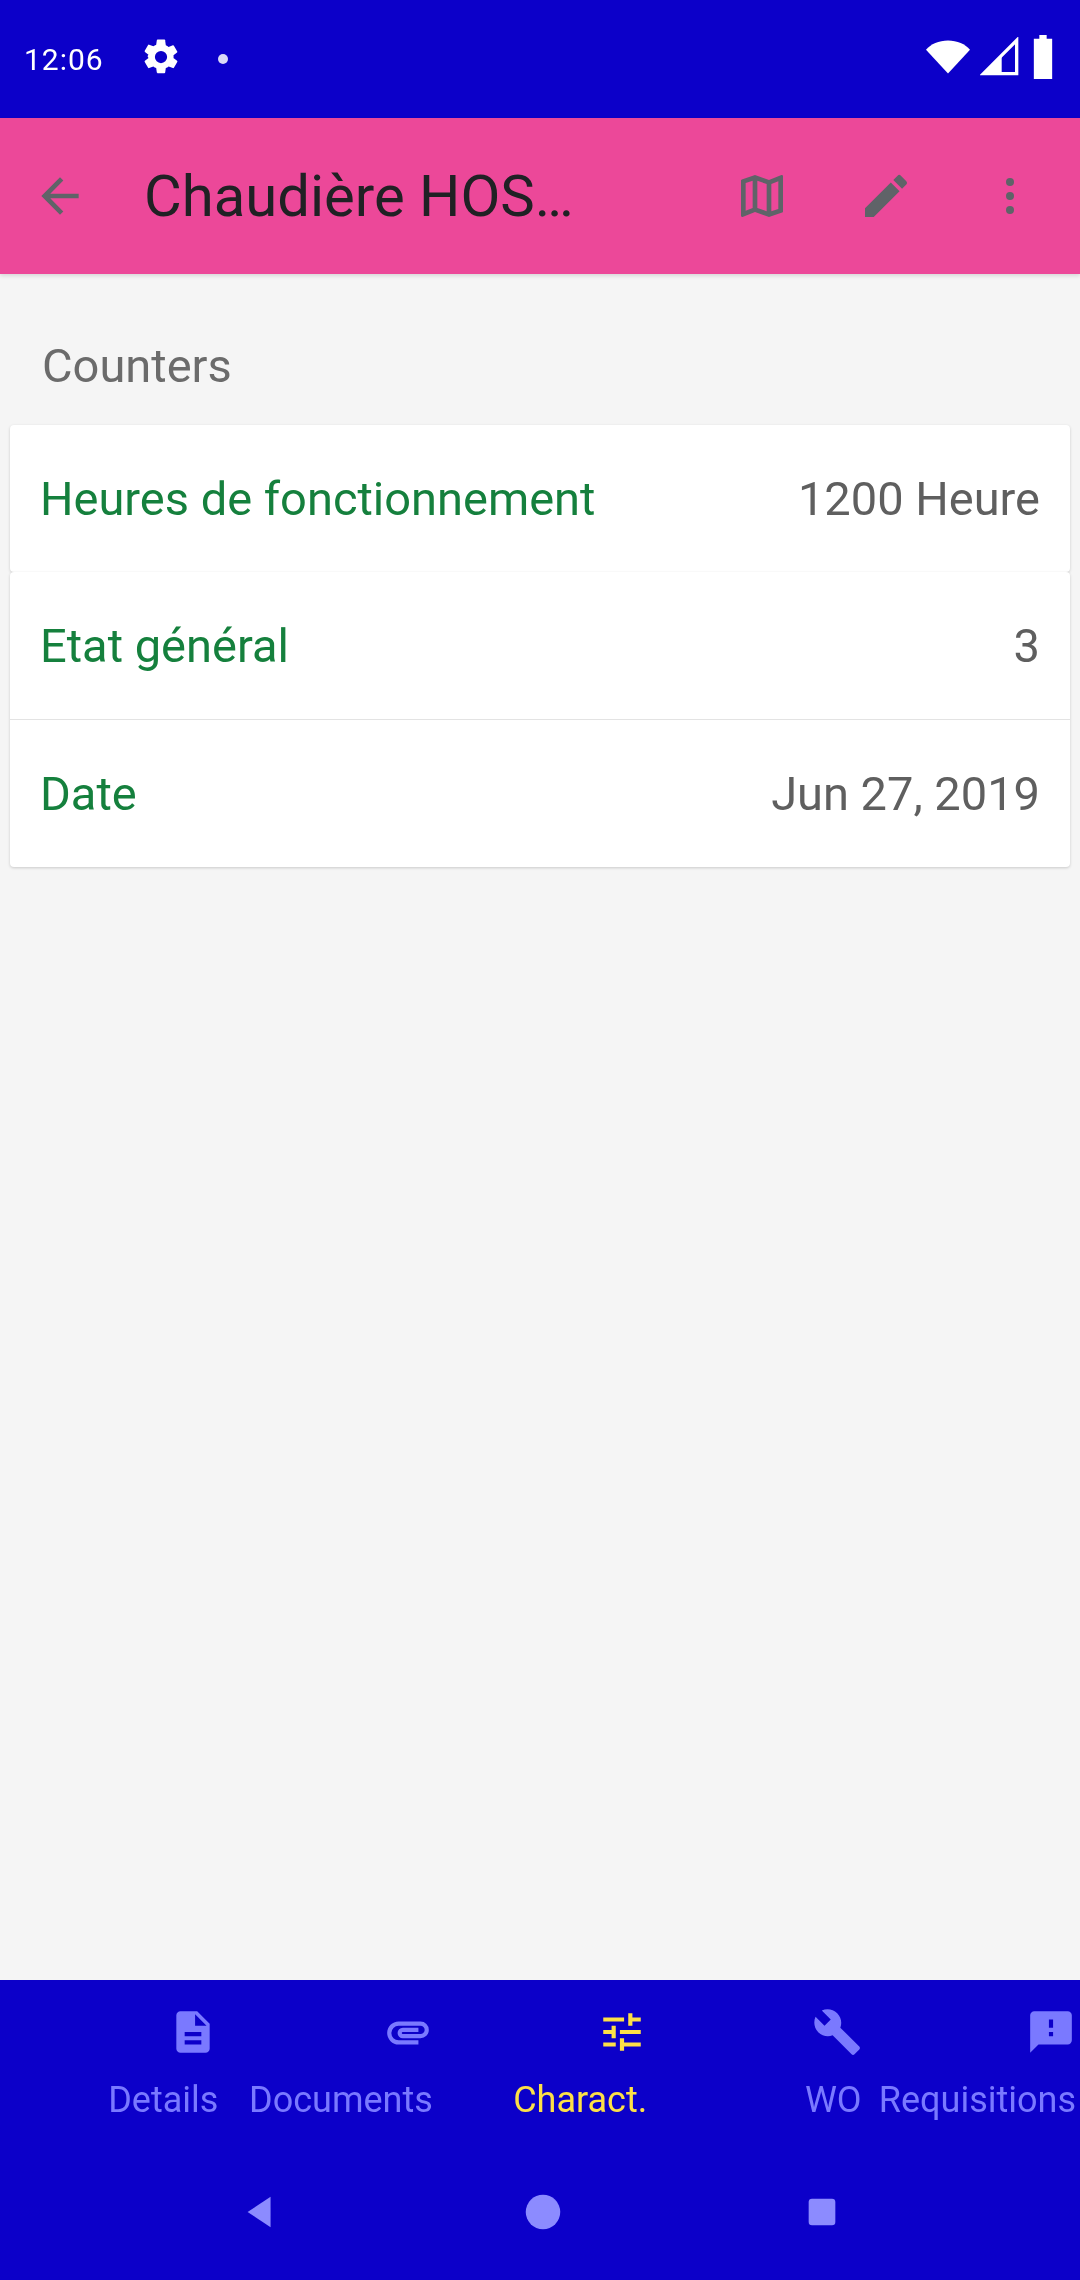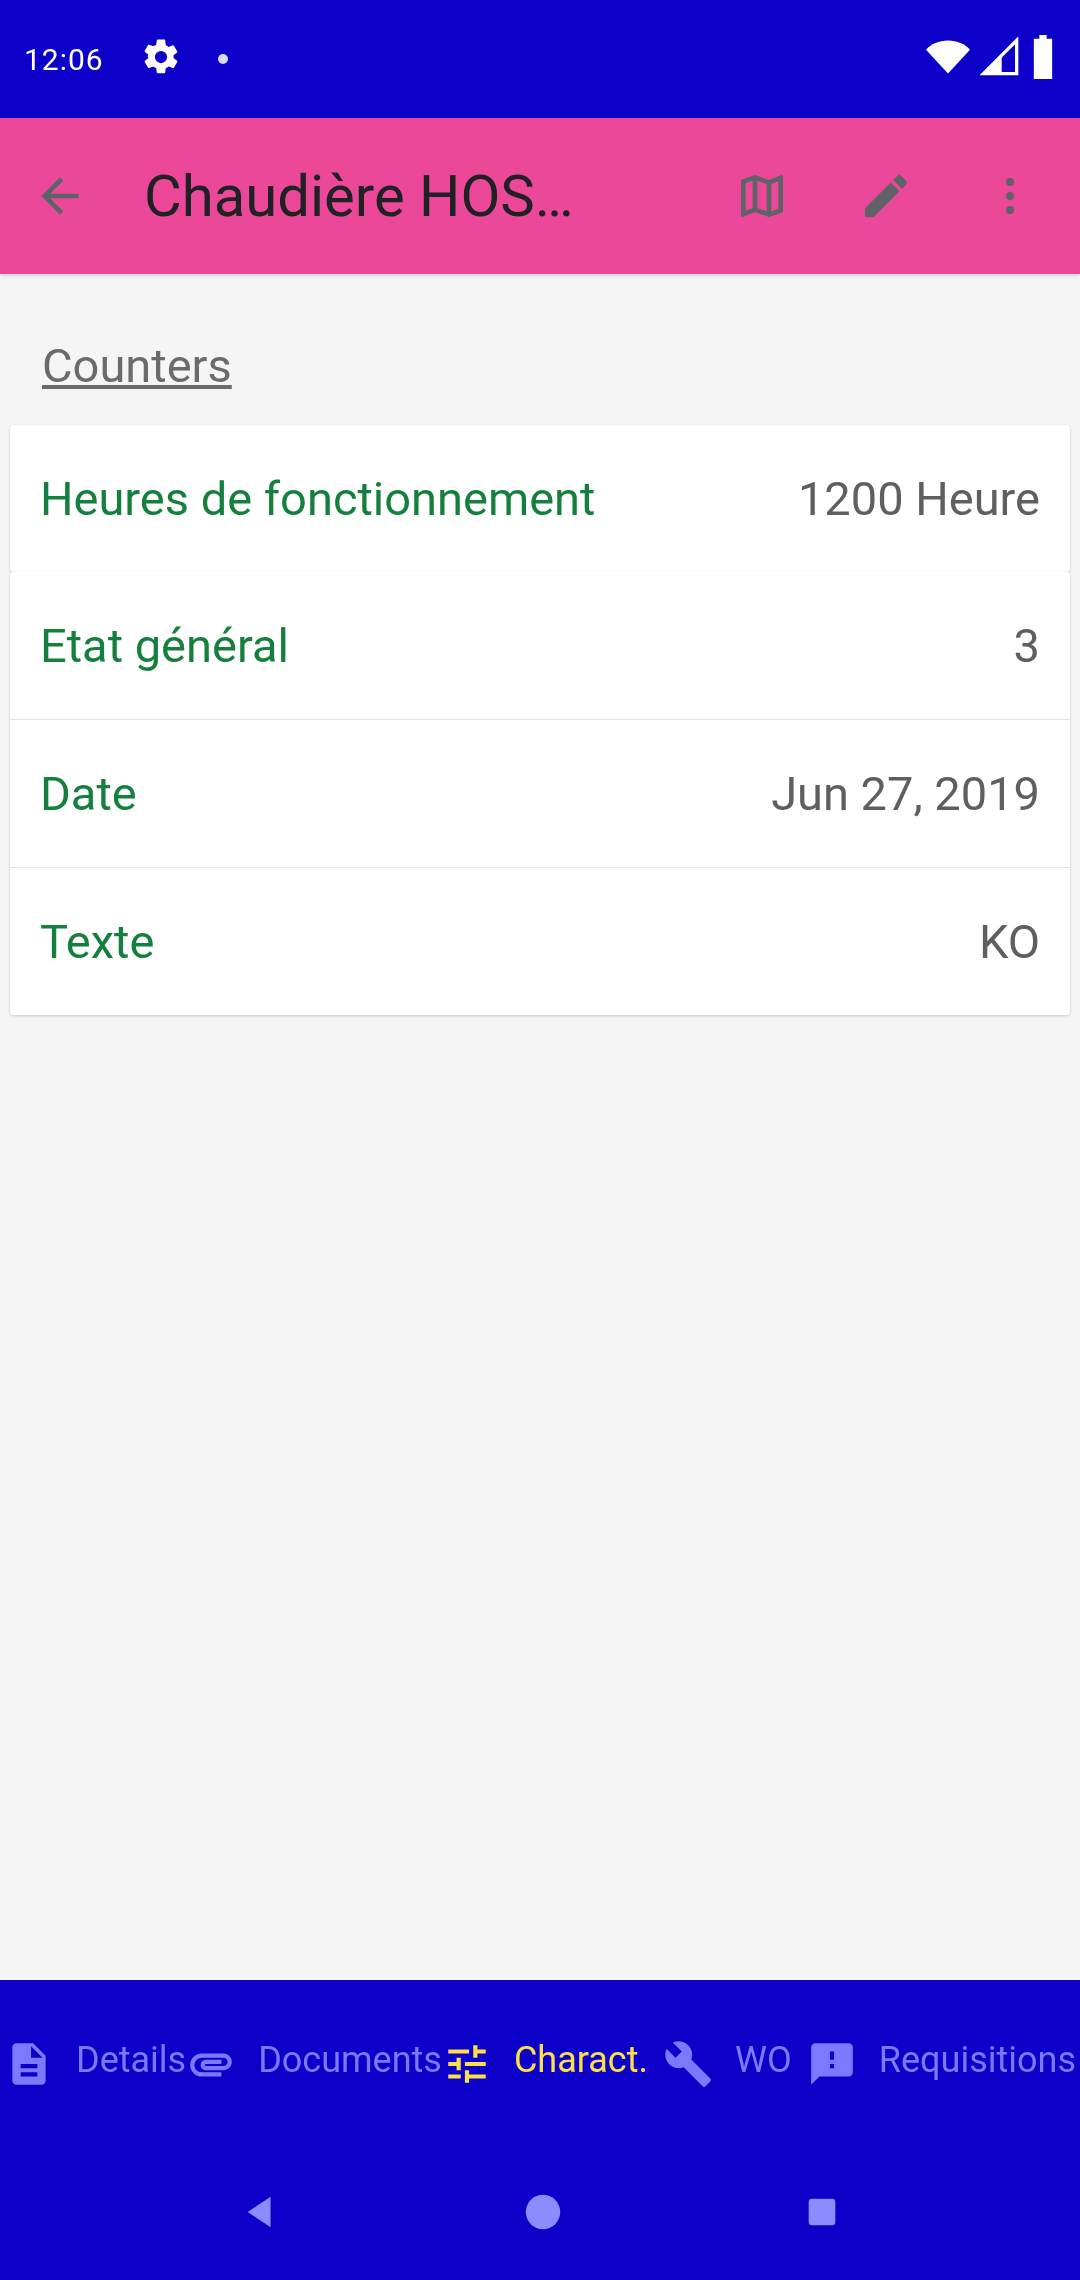--- a/index.html
+++ b/index.html
@@ -41,21 +41,20 @@
   }
   .app-bar .actions { margin-left: auto; display: flex; align-items: center; gap: 64px; padding-right: 16px; }
   .app-bar .action-btn { width: 60px; height: 60px; display:flex; align-items:center; justify-content:center; color: #5f6368; }
 
   .content { width: 100%; }
 
   .section-header {
     padding: 64px 42px 32px 42px;
     font-size: 47px;
     color: #6b6b6b;
-    text-decoration: underline;
   }
 
   .card {
     background: #fff;
     margin: 0 10px;
     border-radius: 4px;
     box-shadow: 0 1px 3px rgba(0,0,0,0.18);
   }
   .row {
     display: flex;
@@ -76,22 +75,22 @@
     height: 168px;
     background: #0c00c9;
     display: flex;
     align-items: center;
     justify-content: space-around;
     padding: 0 4px;
   }
   .nav-item {
     flex: 1;
     display: flex;
-    flex-direction: row;
-    align-items: flex-start;
+    flex-direction: column;
+    align-items: flex-end;
     justify-content: center;
     gap: 22px;
     color: #7a79ff;
   }
   .nav-item.active { color: #fde047; }
   .nav-item .nav-label { font-size: 36px; }
 
   .sys-nav {
     position: absolute;
     bottom: 0;
@@ -182,24 +181,20 @@
 
   <div class="card">
     <div class="row">
       <span class="label">Etat général</span>
       <span class="value">3</span>
     </div>
     <div class="row">
       <span class="label">Date</span>
       <span class="value">Jun 27, 2019</span>
     </div>
-    <div class="row">
-      <span class="label">Texte</span>
-      <span class="value">KO</span>
-    </div>
   </div>
 
 </div>
 
 <div class="bottom-nav">
   <div class="nav-item">
     <svg width="50" height="50" viewBox="0 0 24 24" fill="currentColor">
         <path d="M14 2H6a2 2 0 0 0-2 2v16a2 2 0 0 0 2 2h12a2 2 0 0 0 2-2V8l-6-6zM16 18H8v-2h8v2zm0-4H8v-2h8v2zM13 9V3.5L18.5 9H13z"></path>
       </svg>
     <span class="nav-label">Details</span>

